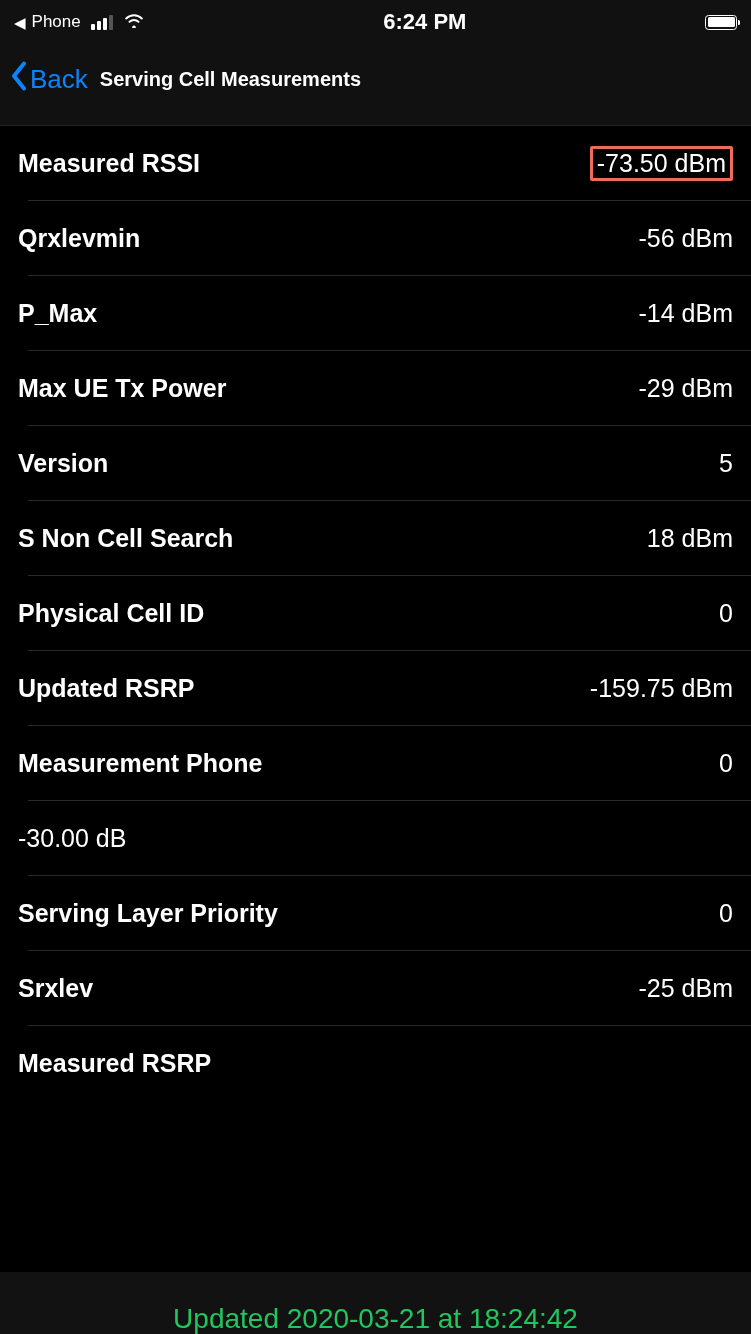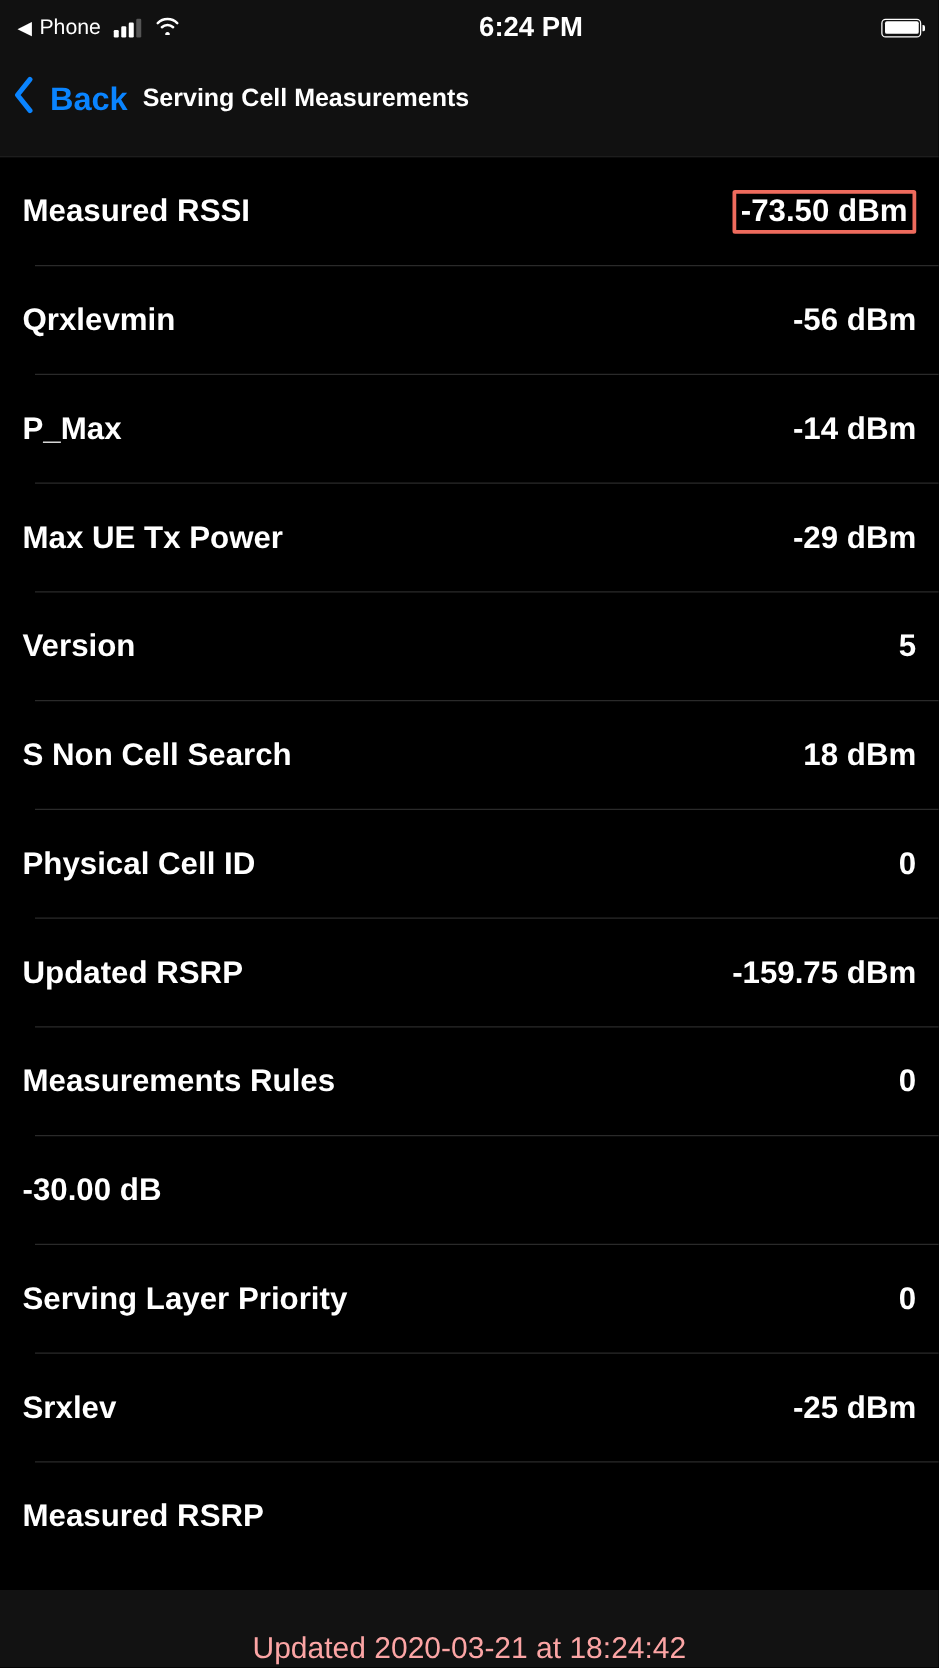--- a/index.html
+++ b/index.html
@@ -67,67 +67,66 @@
       height: 82px;
       background: #111111;
       display: flex;
       align-items: center;
       padding: 0 10px 10px 10px;
       border-bottom: 0.5px solid #222;
     }
     .back-button {
       display: flex;
       align-items: center;
-      gap: 12px;
+      gap: 2px;
       color: #0a84ff;
       font-size: 26px;
       cursor: pointer;
       padding-right: 8px;
-      font-weight: bold;
     }
     .chevron-left {
       display: inline-block;
     }
     .nav-title {
       font-size: 20px;
       font-weight: 600;
       color: #fff;
       margin-left: 4px;
     }
 
     
     .list {
       background: #000;
     }
     .row {
       display: flex;
       justify-content: space-between;
       align-items: center;
-      height: 87px;
+      height: 75px;
       padding: 0 18px 0 18px;
       position: relative;
     }
     .row::after {
       content: "";
       position: absolute;
       left: 28px;
       right: 0;
       bottom: 0;
       height: 1px;
       background: #2a2a2a;
     }
     .row:last-child::after { display: none; }
     .row-label {
       font-size: 25px;
       font-weight: 600;
       color: #fff;
     }
     .row-value {
       font-size: 25px;
-      font-weight: 700;
+      font-weight: 400;
       color: #fff;
       text-align: right;
     }
     .row-value.highlighted {
       border: 3px solid #ee6b5d;
       padding: 0 4px;
       border-radius: 2px;
     }
 
     
@@ -136,22 +135,22 @@
       bottom: 0;
       left: 0;
       right: 0;
       height: 62px;
       background: rgba(20,20,20,0.9);
       display: flex;
       align-items: center;
       justify-content: center;
     }
     .footer-text {
-      color: #fca5a5;
-      font-size: 24px;
+      color: #22c55e;
+      font-size: 28px;
       font-weight: 500;
       margin-top: 32px;
     }
   </style>
 </head>
 <body>
 
 <div class="status-bar">
   <div class="status-left">
     <span class="back-arrow-tiny">◀</span>
@@ -217,21 +216,21 @@
     </div>
     <div class="row">
       <span class="row-label">Physical Cell ID</span>
       <span class="row-value">0</span>
     </div>
     <div class="row">
       <span class="row-label">Updated RSRP</span>
       <span class="row-value">-159.75 dBm</span>
     </div>
     <div class="row">
-      <span class="row-label">Measurements Rules</span>
+      <span class="row-label">Measurement Phone</span>
       <span class="row-value">0</span>
     </div>
     <div class="row">
       <span class="row-value">-30.00 dB</span>
     </div>
     <div class="row">
       <span class="row-label">Serving Layer Priority</span>
       <span class="row-value">0</span>
     </div>
     <div class="row">

